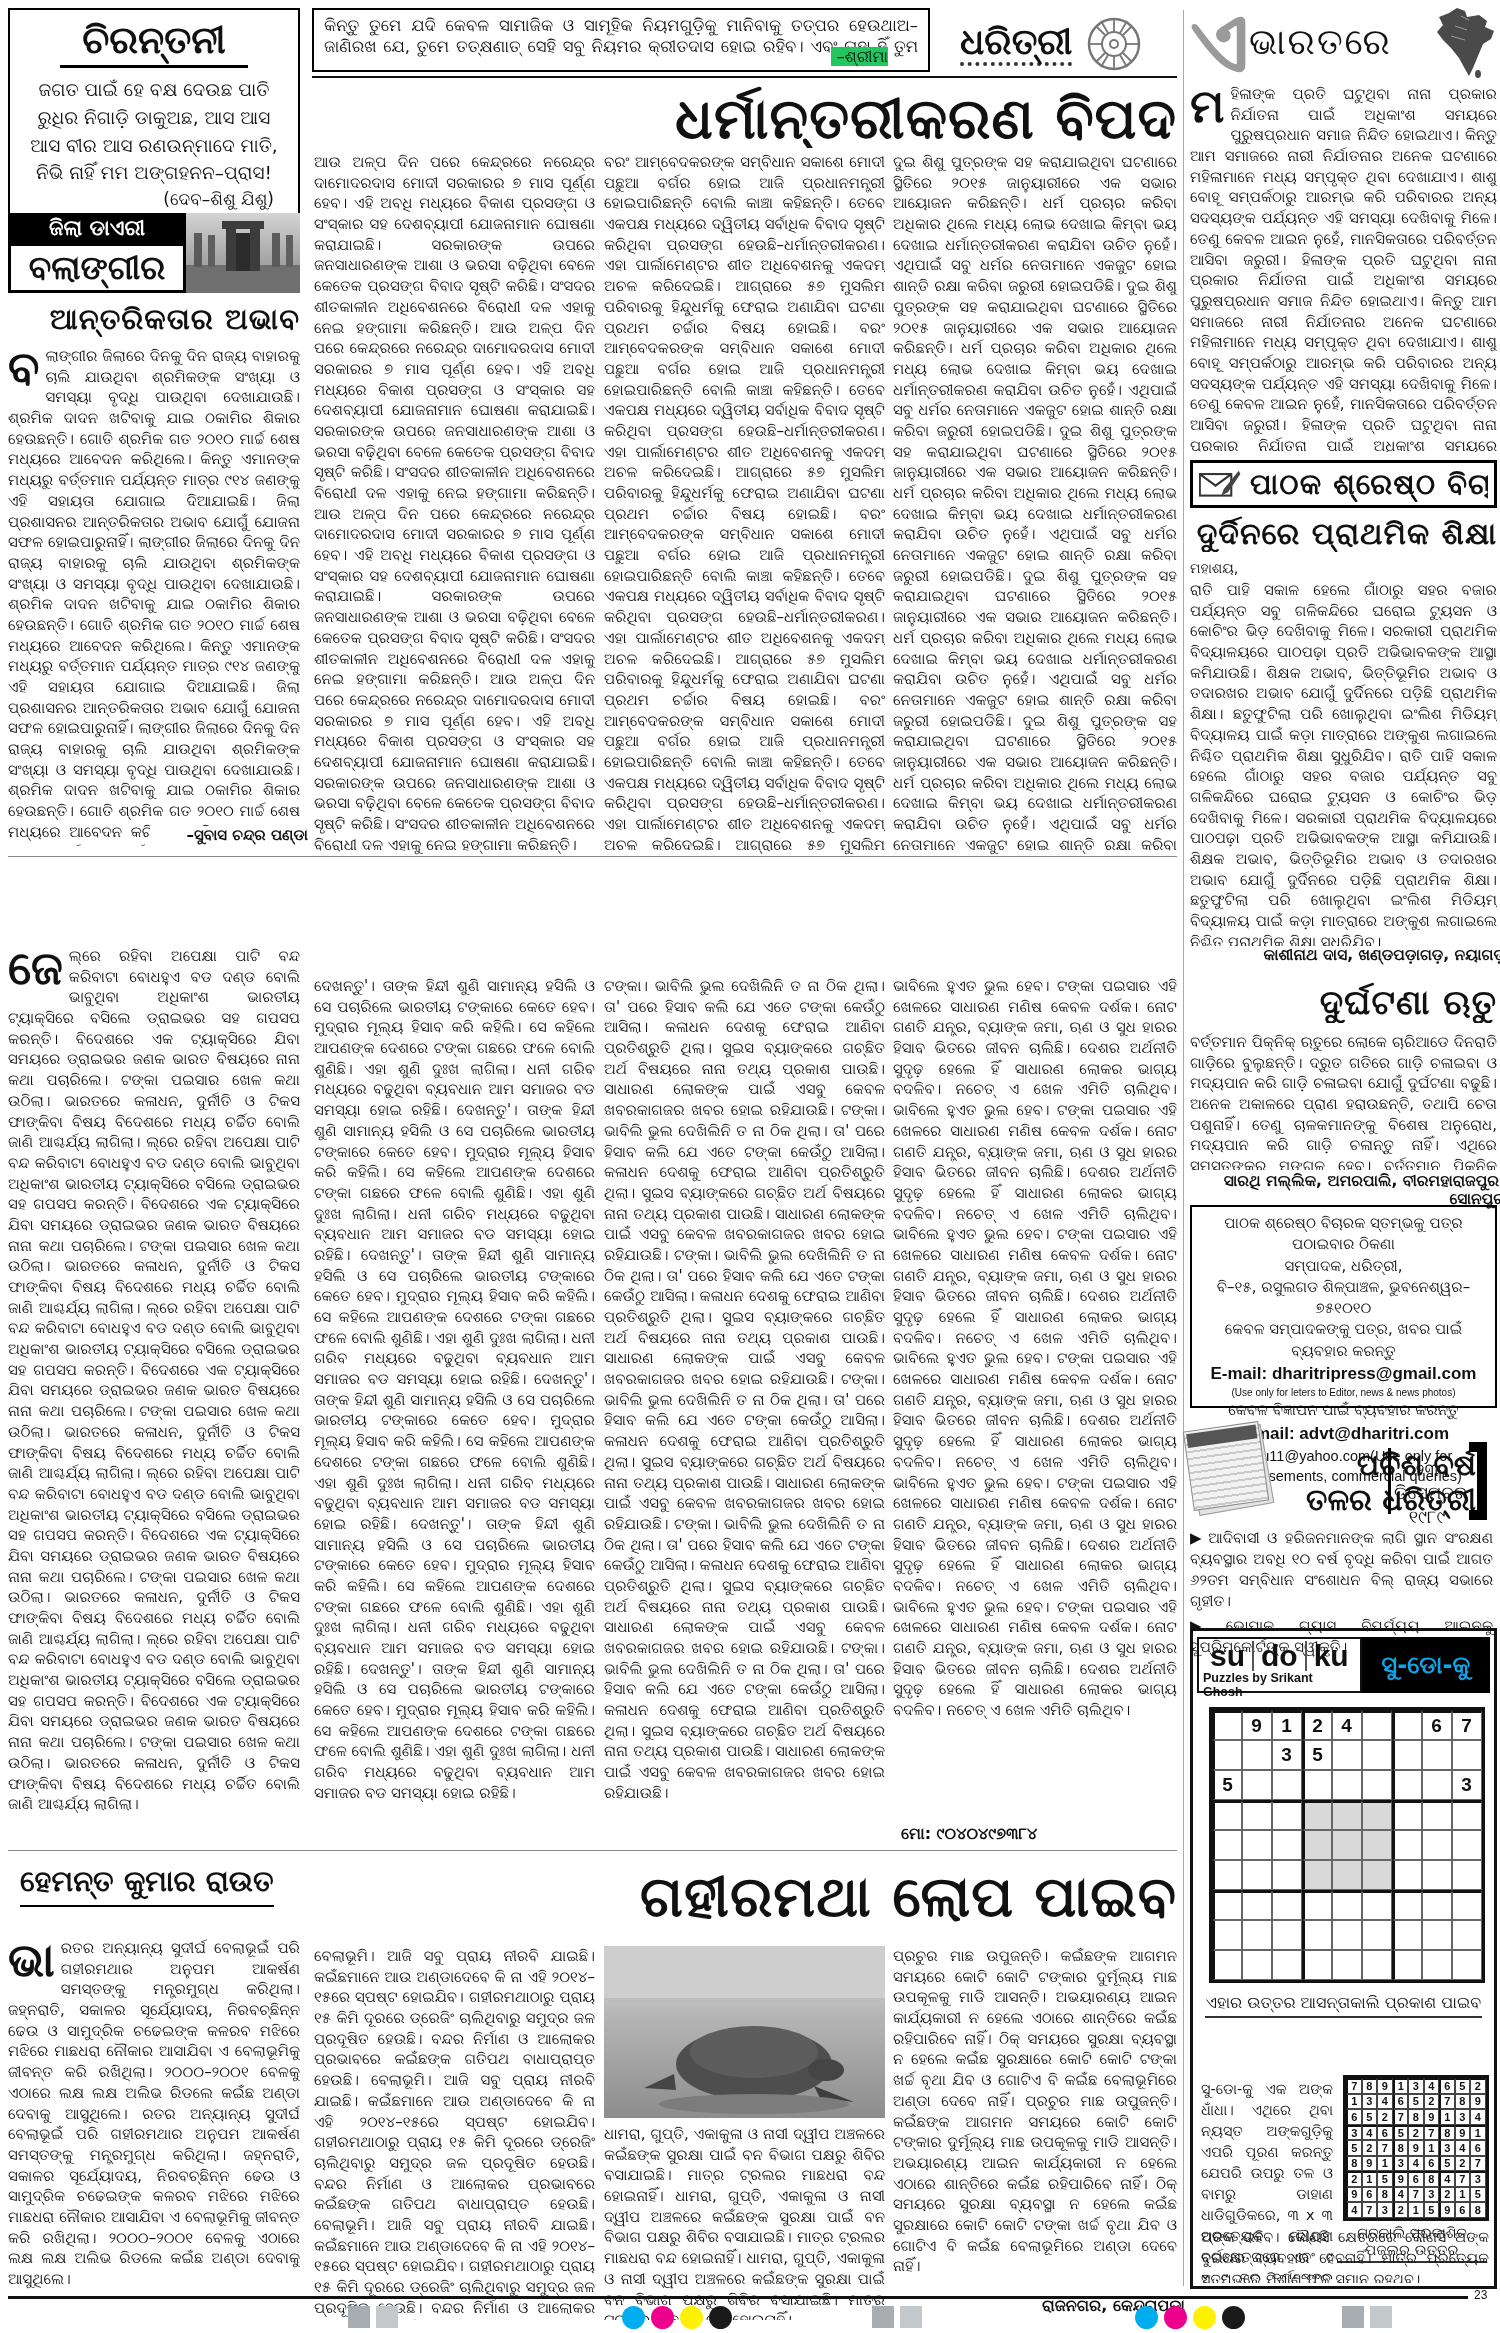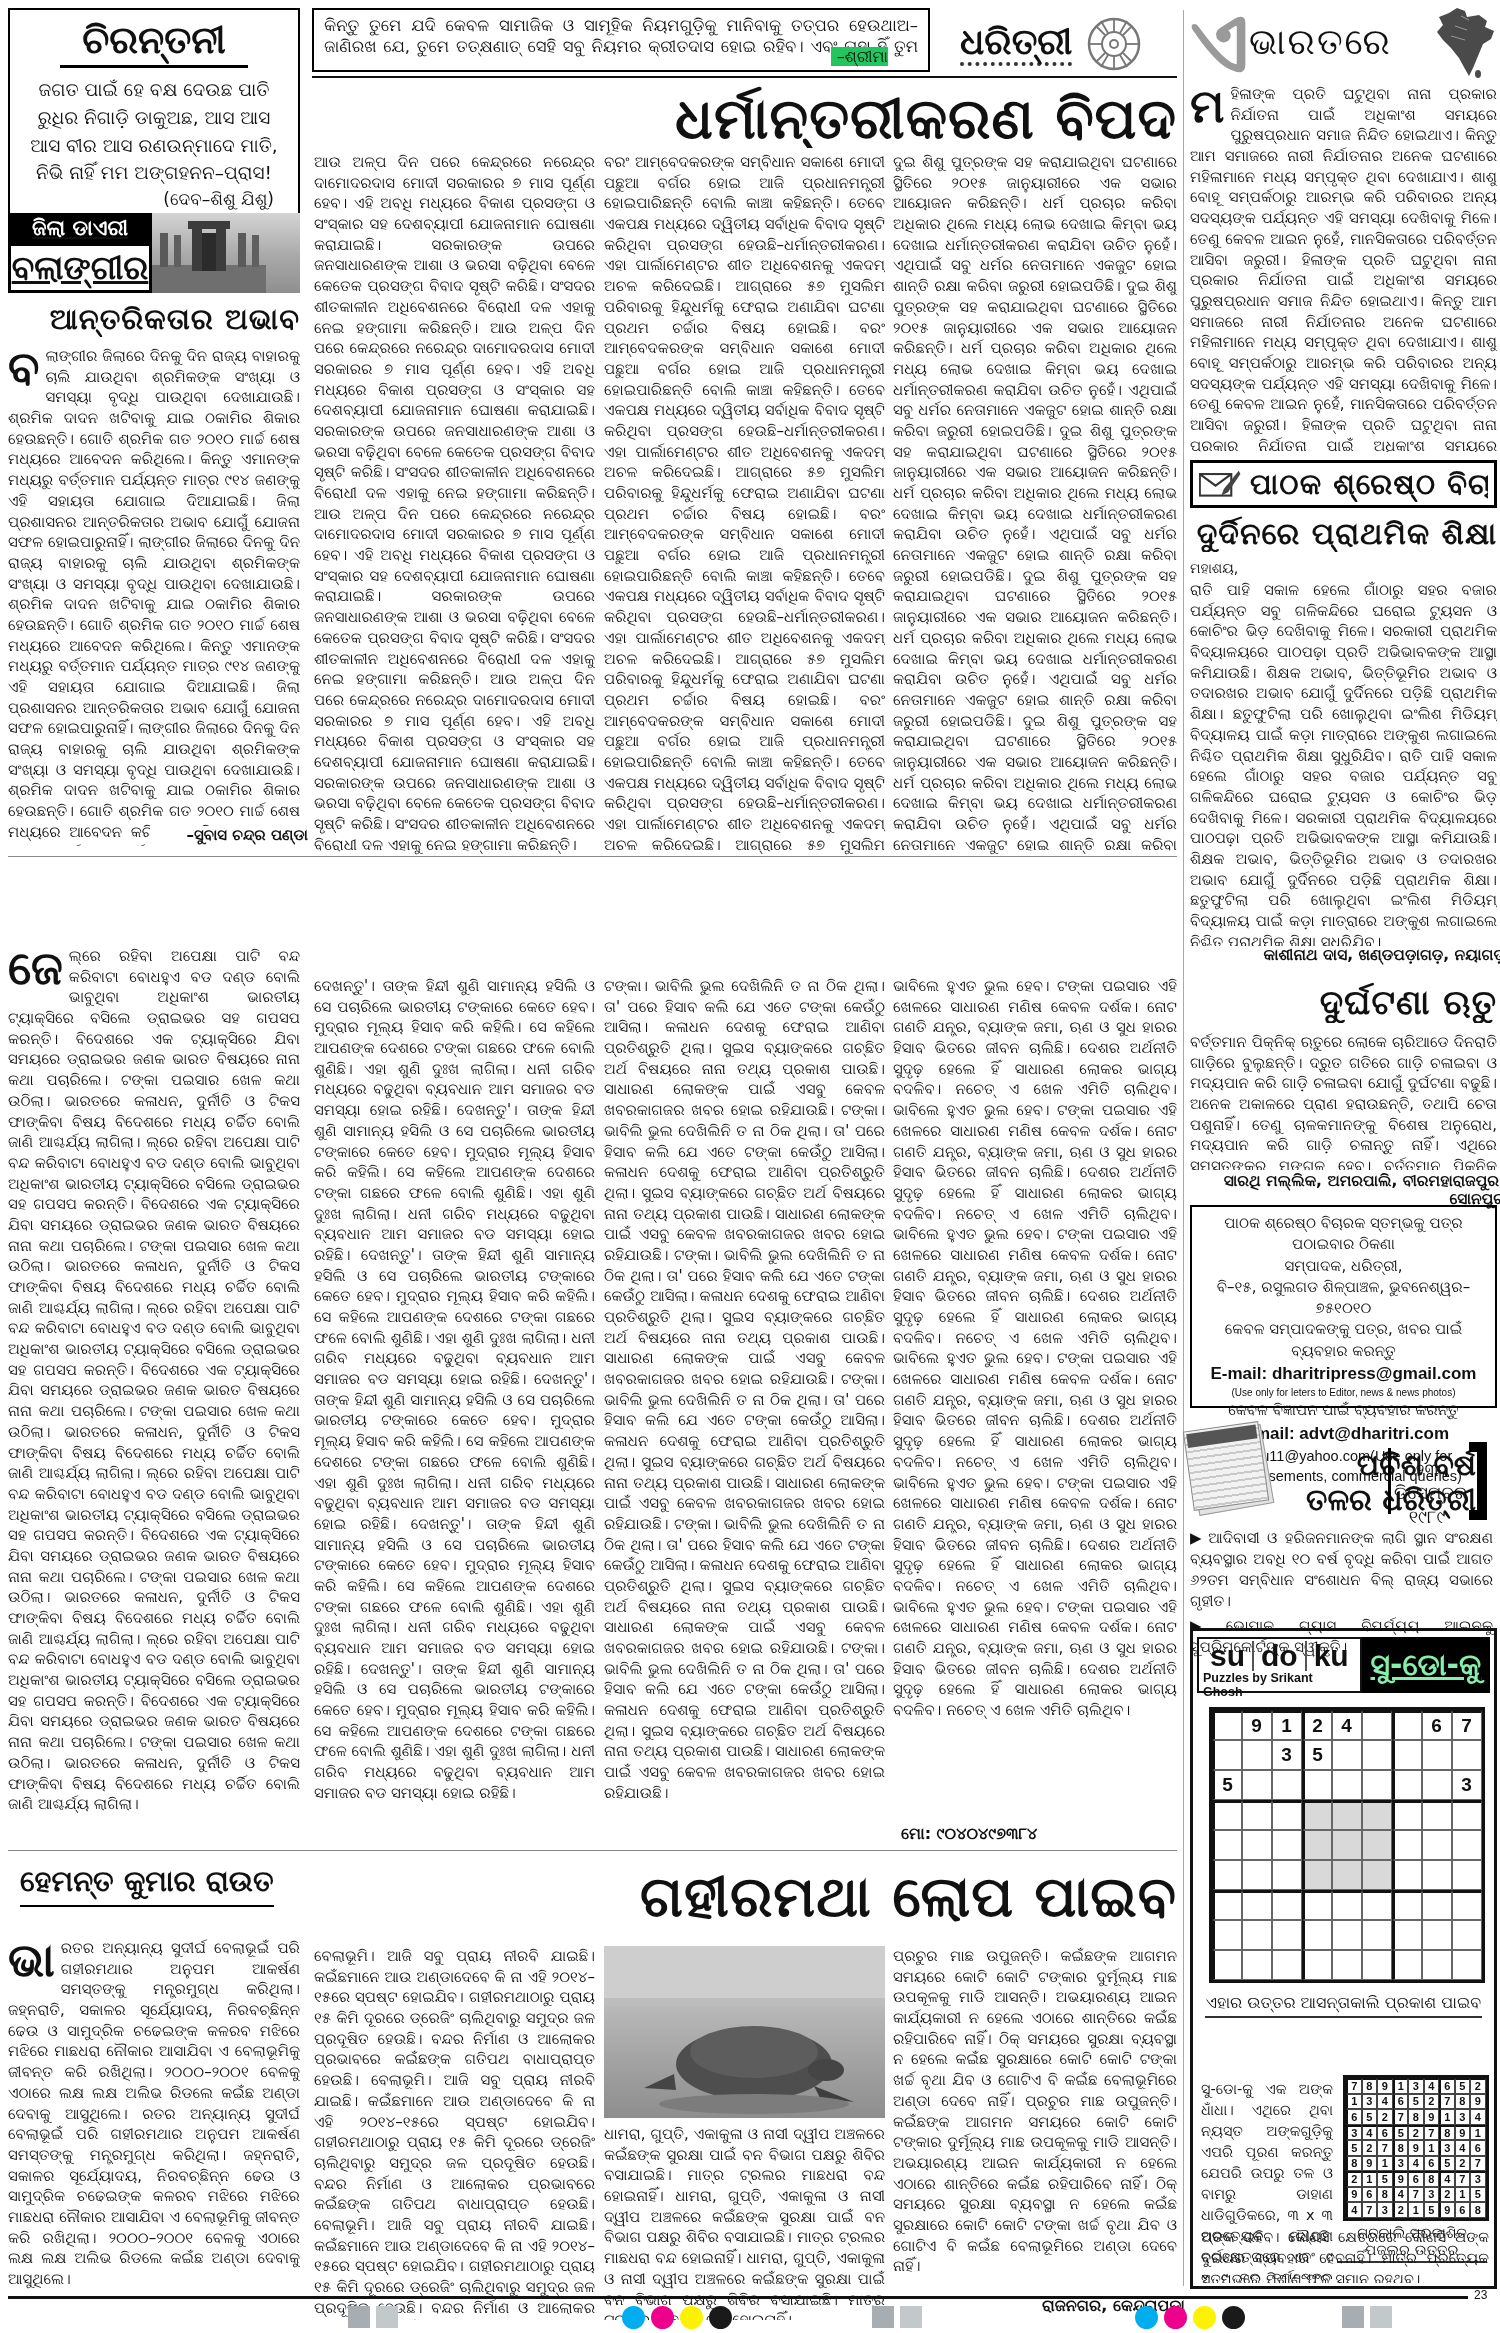--- a/index.html
+++ b/index.html
@@ -42,22 +42,22 @@
   .y25-title{font-size:30px;font-weight:bold;line-height:1.15;text-align:right;}
   .y25-date{font-size:18px;text-align:center;line-height:1.3;}
   .bracket{width:18px;height:78px;border:10px solid #000;border-left:none;box-sizing:border-box;}
   .bullet-item{font-size:15px;line-height:1.4;text-align:justify;}
   .bullet-mark{font-weight:bold;margin-right:4px;}
   
   .su-brand{display:flex;align-items:center;font-family:"Liberation Sans",sans-serif;}
   .su-word{font-size:30px;font-weight:bold;padding:0 7px;border-left:2px solid #555;line-height:1;}
   .su-word:first-child{border-left:none;}
   .su-sub{font-size:12.5px;font-weight:bold;font-family:"Liberation Sans",sans-serif;}
-  .su-odia{background:#000;color:#86efac;font-size:30px;font-weight:bold;display:flex;
-    align-items:center;justify-content:center;text-decoration:underline;}
+  .su-odia{background:#000;color:#0ea5e9;font-size:24px;font-weight:bold;display:flex;
+    align-items:center;justify-content:center;}
   .su-grid{display:grid;grid-template-columns:repeat(9,30px);grid-template-rows:repeat(9,30px);
     border:3px solid #111;width:270px;}
   .su-cell{border:1px solid #666;box-sizing:border-box;display:flex;align-items:center;justify-content:center;
     font-size:19px;font-weight:bold;font-family:"Liberation Sans",sans-serif;}
   .su-cell.shaded{background:#d9d9d9;}
   .su-cell.bl{border-left:3px solid #111;} .su-cell.bt{border-top:3px solid #111;}
   .sol-grid{display:grid;grid-template-columns:repeat(9,15.5px);grid-template-rows:repeat(9,15.5px);
     border:3px solid #111;width:139.5px;background:#fff;}
   .sol-cell{border:1px solid #444;box-sizing:border-box;display:flex;align-items:center;justify-content:center;
     font-size:11px;font-weight:bold;font-family:"Liberation Sans",sans-serif;}
@@ -122,21 +122,21 @@
 
   <div class="hrule" style="left:312px;top:76px;width:865px;height:2px;"></div>
   <div class="vrule" style="left:1183px;top:10px;height:2276px;"></div>
 
   <div class="abs headline" style="left:314px;top:86px;width:863px;height:62px;font-size:56px;">ଧର୍ମାନ୍ତରୀକରଣ ବିପଦ</div>
   <div class="abs txt" style="left:314px;top:152px;width:281px;height:704px;">ଆଉ ଅଳ୍ପ ଦିନ ପରେ କେନ୍ଦ୍ରରେ ନରେନ୍ଦ୍ର ଦାମୋଦରଦାସ ମୋଦୀ ସରକାରର ୭ ମାସ ପୂର୍ଣ୍ଣ ହେବ। ଏହି ଅବଧି ମଧ୍ୟରେ ବିକାଶ ପ୍ରସଙ୍ଗ ଓ ସଂସ୍କାର ସହ ଦେଶବ୍ୟାପୀ ଯୋଜନାମାନ ଘୋଷଣା କରାଯାଇଛି। ସରକାରଙ୍କ ଉପରେ ଜନସାଧାରଣଙ୍କ ଆଶା ଓ ଭରସା ବଢ଼ିଥିବା ବେଳେ କେତେକ ପ୍ରସଙ୍ଗ ବିବାଦ ସୃଷ୍ଟି କରିଛି। ସଂସଦର ଶୀତକାଳୀନ ଅଧିବେଶନରେ ବିରୋଧୀ ଦଳ ଏହାକୁ ନେଇ ହଙ୍ଗାମା କରିଛନ୍ତି। ଆଉ ଅଳ୍ପ ଦିନ ପରେ କେନ୍ଦ୍ରରେ ନରେନ୍ଦ୍ର ଦାମୋଦରଦାସ ମୋଦୀ ସରକାରର ୭ ମାସ ପୂର୍ଣ୍ଣ ହେବ। ଏହି ଅବଧି ମଧ୍ୟରେ ବିକାଶ ପ୍ରସଙ୍ଗ ଓ ସଂସ୍କାର ସହ ଦେଶବ୍ୟାପୀ ଯୋଜନାମାନ ଘୋଷଣା କରାଯାଇଛି। ସରକାରଙ୍କ ଉପରେ ଜନସାଧାରଣଙ୍କ ଆଶା ଓ ଭରସା ବଢ଼ିଥିବା ବେଳେ କେତେକ ପ୍ରସଙ୍ଗ ବିବାଦ ସୃଷ୍ଟି କରିଛି। ସଂସଦର ଶୀତକାଳୀନ ଅଧିବେଶନରେ ବିରୋଧୀ ଦଳ ଏହାକୁ ନେଇ ହଙ୍ଗାମା କରିଛନ୍ତି। ଆଉ ଅଳ୍ପ ଦିନ ପରେ କେନ୍ଦ୍ରରେ ନରେନ୍ଦ୍ର ଦାମୋଦରଦାସ ମୋଦୀ ସରକାରର ୭ ମାସ ପୂର୍ଣ୍ଣ ହେବ। ଏହି ଅବଧି ମଧ୍ୟରେ ବିକାଶ ପ୍ରସଙ୍ଗ ଓ ସଂସ୍କାର ସହ ଦେଶବ୍ୟାପୀ ଯୋଜନାମାନ ଘୋଷଣା କରାଯାଇଛି। ସରକାରଙ୍କ ଉପରେ ଜନସାଧାରଣଙ୍କ ଆଶା ଓ ଭରସା ବଢ଼ିଥିବା ବେଳେ କେତେକ ପ୍ରସଙ୍ଗ ବିବାଦ ସୃଷ୍ଟି କରିଛି। ସଂସଦର ଶୀତକାଳୀନ ଅଧିବେଶନରେ ବିରୋଧୀ ଦଳ ଏହାକୁ ନେଇ ହଙ୍ଗାମା କରିଛନ୍ତି। ଆଉ ଅଳ୍ପ ଦିନ ପରେ କେନ୍ଦ୍ରରେ ନରେନ୍ଦ୍ର ଦାମୋଦରଦାସ ମୋଦୀ ସରକାରର ୭ ମାସ ପୂର୍ଣ୍ଣ ହେବ। ଏହି ଅବଧି ମଧ୍ୟରେ ବିକାଶ ପ୍ରସଙ୍ଗ ଓ ସଂସ୍କାର ସହ ଦେଶବ୍ୟାପୀ ଯୋଜନାମାନ ଘୋଷଣା କରାଯାଇଛି। ସରକାରଙ୍କ ଉପରେ ଜନସାଧାରଣଙ୍କ ଆଶା ଓ ଭରସା ବଢ଼ିଥିବା ବେଳେ କେତେକ ପ୍ରସଙ୍ଗ ବିବାଦ ସୃଷ୍ଟି କରିଛି। ସଂସଦର ଶୀତକାଳୀନ ଅଧିବେଶନରେ ବିରୋଧୀ ଦଳ ଏହାକୁ ନେଇ ହଙ୍ଗାମା କରିଛନ୍ତି।</div>
   <div class="abs txt" style="left:604px;top:152px;width:281px;height:704px;">ବରଂ ଆମ୍ବେଦକରଙ୍କ ସମ୍ବିଧାନ ସକାଶେ ମୋଦୀ ପଛୁଆ ବର୍ଗର ହୋଇ ଆଜି ପ୍ରଧାନମନ୍ତ୍ରୀ ହୋଇପାରିଛନ୍ତି ବୋଲି କାଞ୍ଚା କହିଛନ୍ତି। ତେବେ ଏକପକ୍ଷ ମଧ୍ୟରେ ଦ୍ୱିତୀୟ ସର୍ବାଧିକ ବିବାଦ ସୃଷ୍ଟି କରିଥିବା ପ୍ରସଙ୍ଗ ହେଉଛି–ଧର୍ମାନ୍ତରୀକରଣ। ଏହା ପାର୍ଲାମେଣ୍ଟର ଶୀତ ଅଧିବେଶନକୁ ଏକଦମ୍ ଅଚଳ କରିଦେଇଛି। ଆଗ୍ରାରେ ୫୭ ମୁସଲିମ ପରିବାରକୁ ହିନ୍ଦୁଧର୍ମକୁ ଫେରାଇ ଅଣାଯିବା ଘଟଣା ପ୍ରଥମ ଚର୍ଚ୍ଚାର ବିଷୟ ହୋଇଛି। ବରଂ ଆମ୍ବେଦକରଙ୍କ ସମ୍ବିଧାନ ସକାଶେ ମୋଦୀ ପଛୁଆ ବର୍ଗର ହୋଇ ଆଜି ପ୍ରଧାନମନ୍ତ୍ରୀ ହୋଇପାରିଛନ୍ତି ବୋଲି କାଞ୍ଚା କହିଛନ୍ତି। ତେବେ ଏକପକ୍ଷ ମଧ୍ୟରେ ଦ୍ୱିତୀୟ ସର୍ବାଧିକ ବିବାଦ ସୃଷ୍ଟି କରିଥିବା ପ୍ରସଙ୍ଗ ହେଉଛି–ଧର୍ମାନ୍ତରୀକରଣ। ଏହା ପାର୍ଲାମେଣ୍ଟର ଶୀତ ଅଧିବେଶନକୁ ଏକଦମ୍ ଅଚଳ କରିଦେଇଛି। ଆଗ୍ରାରେ ୫୭ ମୁସଲିମ ପରିବାରକୁ ହିନ୍ଦୁଧର୍ମକୁ ଫେରାଇ ଅଣାଯିବା ଘଟଣା ପ୍ରଥମ ଚର୍ଚ୍ଚାର ବିଷୟ ହୋଇଛି। ବରଂ ଆମ୍ବେଦକରଙ୍କ ସମ୍ବିଧାନ ସକାଶେ ମୋଦୀ ପଛୁଆ ବର୍ଗର ହୋଇ ଆଜି ପ୍ରଧାନମନ୍ତ୍ରୀ ହୋଇପାରିଛନ୍ତି ବୋଲି କାଞ୍ଚା କହିଛନ୍ତି। ତେବେ ଏକପକ୍ଷ ମଧ୍ୟରେ ଦ୍ୱିତୀୟ ସର୍ବାଧିକ ବିବାଦ ସୃଷ୍ଟି କରିଥିବା ପ୍ରସଙ୍ଗ ହେଉଛି–ଧର୍ମାନ୍ତରୀକରଣ। ଏହା ପାର୍ଲାମେଣ୍ଟର ଶୀତ ଅଧିବେଶନକୁ ଏକଦମ୍ ଅଚଳ କରିଦେଇଛି। ଆଗ୍ରାରେ ୫୭ ମୁସଲିମ ପରିବାରକୁ ହିନ୍ଦୁଧର୍ମକୁ ଫେରାଇ ଅଣାଯିବା ଘଟଣା ପ୍ରଥମ ଚର୍ଚ୍ଚାର ବିଷୟ ହୋଇଛି। ବରଂ ଆମ୍ବେଦକରଙ୍କ ସମ୍ବିଧାନ ସକାଶେ ମୋଦୀ ପଛୁଆ ବର୍ଗର ହୋଇ ଆଜି ପ୍ରଧାନମନ୍ତ୍ରୀ ହୋଇପାରିଛନ୍ତି ବୋଲି କାଞ୍ଚା କହିଛନ୍ତି। ତେବେ ଏକପକ୍ଷ ମଧ୍ୟରେ ଦ୍ୱିତୀୟ ସର୍ବାଧିକ ବିବାଦ ସୃଷ୍ଟି କରିଥିବା ପ୍ରସଙ୍ଗ ହେଉଛି–ଧର୍ମାନ୍ତରୀକରଣ। ଏହା ପାର୍ଲାମେଣ୍ଟର ଶୀତ ଅଧିବେଶନକୁ ଏକଦମ୍ ଅଚଳ କରିଦେଇଛି। ଆଗ୍ରାରେ ୫୭ ମୁସଲିମ ପରିବାରକୁ ହିନ୍ଦୁଧର୍ମକୁ ଫେରାଇ ଅଣାଯିବା ଘଟଣା ପ୍ରଥମ ଚର୍ଚ୍ଚାର ବିଷୟ ହୋଇଛି।</div>
   <div class="abs txt" style="left:893px;top:152px;width:284px;height:704px;">ଦୁଇ ଶିଶୁ ପୁତ୍ରଙ୍କ ସହ କରାଯାଇଥିବା ଘଟଣାରେ ସ୍ଥିତିରେ ୨୦୧୫ ଜାନୁୟାରୀରେ ଏକ ସଭାର ଆୟୋଜନ କରିଛନ୍ତି। ଧର୍ମ ପ୍ରଚାର କରିବା ଅଧିକାର ଥିଲେ ମଧ୍ୟ ଲୋଭ ଦେଖାଇ କିମ୍ବା ଭୟ ଦେଖାଇ ଧର୍ମାନ୍ତରୀକରଣ କରାଯିବା ଉଚିତ ନୁହେଁ। ଏଥିପାଇଁ ସବୁ ଧର୍ମର ନେତାମାନେ ଏକଜୁଟ ହୋଇ ଶାନ୍ତି ରକ୍ଷା କରିବା ଜରୁରୀ ହୋଇପଡିଛି। ଦୁଇ ଶିଶୁ ପୁତ୍ରଙ୍କ ସହ କରାଯାଇଥିବା ଘଟଣାରେ ସ୍ଥିତିରେ ୨୦୧୫ ଜାନୁୟାରୀରେ ଏକ ସଭାର ଆୟୋଜନ କରିଛନ୍ତି। ଧର୍ମ ପ୍ରଚାର କରିବା ଅଧିକାର ଥିଲେ ମଧ୍ୟ ଲୋଭ ଦେଖାଇ କିମ୍ବା ଭୟ ଦେଖାଇ ଧର୍ମାନ୍ତରୀକରଣ କରାଯିବା ଉଚିତ ନୁହେଁ। ଏଥିପାଇଁ ସବୁ ଧର୍ମର ନେତାମାନେ ଏକଜୁଟ ହୋଇ ଶାନ୍ତି ରକ୍ଷା କରିବା ଜରୁରୀ ହୋଇପଡିଛି। ଦୁଇ ଶିଶୁ ପୁତ୍ରଙ୍କ ସହ କରାଯାଇଥିବା ଘଟଣାରେ ସ୍ଥିତିରେ ୨୦୧୫ ଜାନୁୟାରୀରେ ଏକ ସଭାର ଆୟୋଜନ କରିଛନ୍ତି। ଧର୍ମ ପ୍ରଚାର କରିବା ଅଧିକାର ଥିଲେ ମଧ୍ୟ ଲୋଭ ଦେଖାଇ କିମ୍ବା ଭୟ ଦେଖାଇ ଧର୍ମାନ୍ତରୀକରଣ କରାଯିବା ଉଚିତ ନୁହେଁ। ଏଥିପାଇଁ ସବୁ ଧର୍ମର ନେତାମାନେ ଏକଜୁଟ ହୋଇ ଶାନ୍ତି ରକ୍ଷା କରିବା ଜରୁରୀ ହୋଇପଡିଛି। ଦୁଇ ଶିଶୁ ପୁତ୍ରଙ୍କ ସହ କରାଯାଇଥିବା ଘଟଣାରେ ସ୍ଥିତିରେ ୨୦୧୫ ଜାନୁୟାରୀରେ ଏକ ସଭାର ଆୟୋଜନ କରିଛନ୍ତି। ଧର୍ମ ପ୍ରଚାର କରିବା ଅଧିକାର ଥିଲେ ମଧ୍ୟ ଲୋଭ ଦେଖାଇ କିମ୍ବା ଭୟ ଦେଖାଇ ଧର୍ମାନ୍ତରୀକରଣ କରାଯିବା ଉଚିତ ନୁହେଁ। ଏଥିପାଇଁ ସବୁ ଧର୍ମର ନେତାମାନେ ଏକଜୁଟ ହୋଇ ଶାନ୍ତି ରକ୍ଷା କରିବା ଜରୁରୀ ହୋଇପଡିଛି। ଦୁଇ ଶିଶୁ ପୁତ୍ରଙ୍କ ସହ କରାଯାଇଥିବା ଘଟଣାରେ ସ୍ଥିତିରେ ୨୦୧୫ ଜାନୁୟାରୀରେ ଏକ ସଭାର ଆୟୋଜନ କରିଛନ୍ତି। ଧର୍ମ ପ୍ରଚାର କରିବା ଅଧିକାର ଥିଲେ ମଧ୍ୟ ଲୋଭ ଦେଖାଇ କିମ୍ବା ଭୟ ଦେଖାଇ ଧର୍ମାନ୍ତରୀକରଣ କରାଯିବା ଉଚିତ ନୁହେଁ। ଏଥିପାଇଁ ସବୁ ଧର୍ମର ନେତାମାନେ ଏକଜୁଟ ହୋଇ ଶାନ୍ତି ରକ୍ଷା କରିବା ଜରୁରୀ ହୋଇପଡିଛି।</div>
 
   <div class="abs" style="left:8px;top:213px;width:292px;height:80px;display:flex;">
-    <div style="width:144px;text-decoration:underline;">
+    <div style="width:178px;">
       <div class="kicker">ଜିଲା ଡାଏରୀ</div>
       <div class="district-name">ବଲାଙ୍ଗୀର</div>
     </div>
     <div class="photo" style="flex:1;height:80px;">
       <svg width="114" height="80" viewBox="0 0 114 80">
         <rect x="0" y="52" width="114" height="28" fill="#6f6f6f"></rect>
         <rect x="8" y="20" width="8" height="34" fill="#5a5a5a"></rect>
           <rect x="22" y="22" width="7" height="32" fill="#5f5f5f"></rect>
         <rect x="86" y="20" width="8" height="34" fill="#5a5a5a"></rect>
           <rect x="100" y="22" width="7" height="32" fill="#5f5f5f"></rect>

